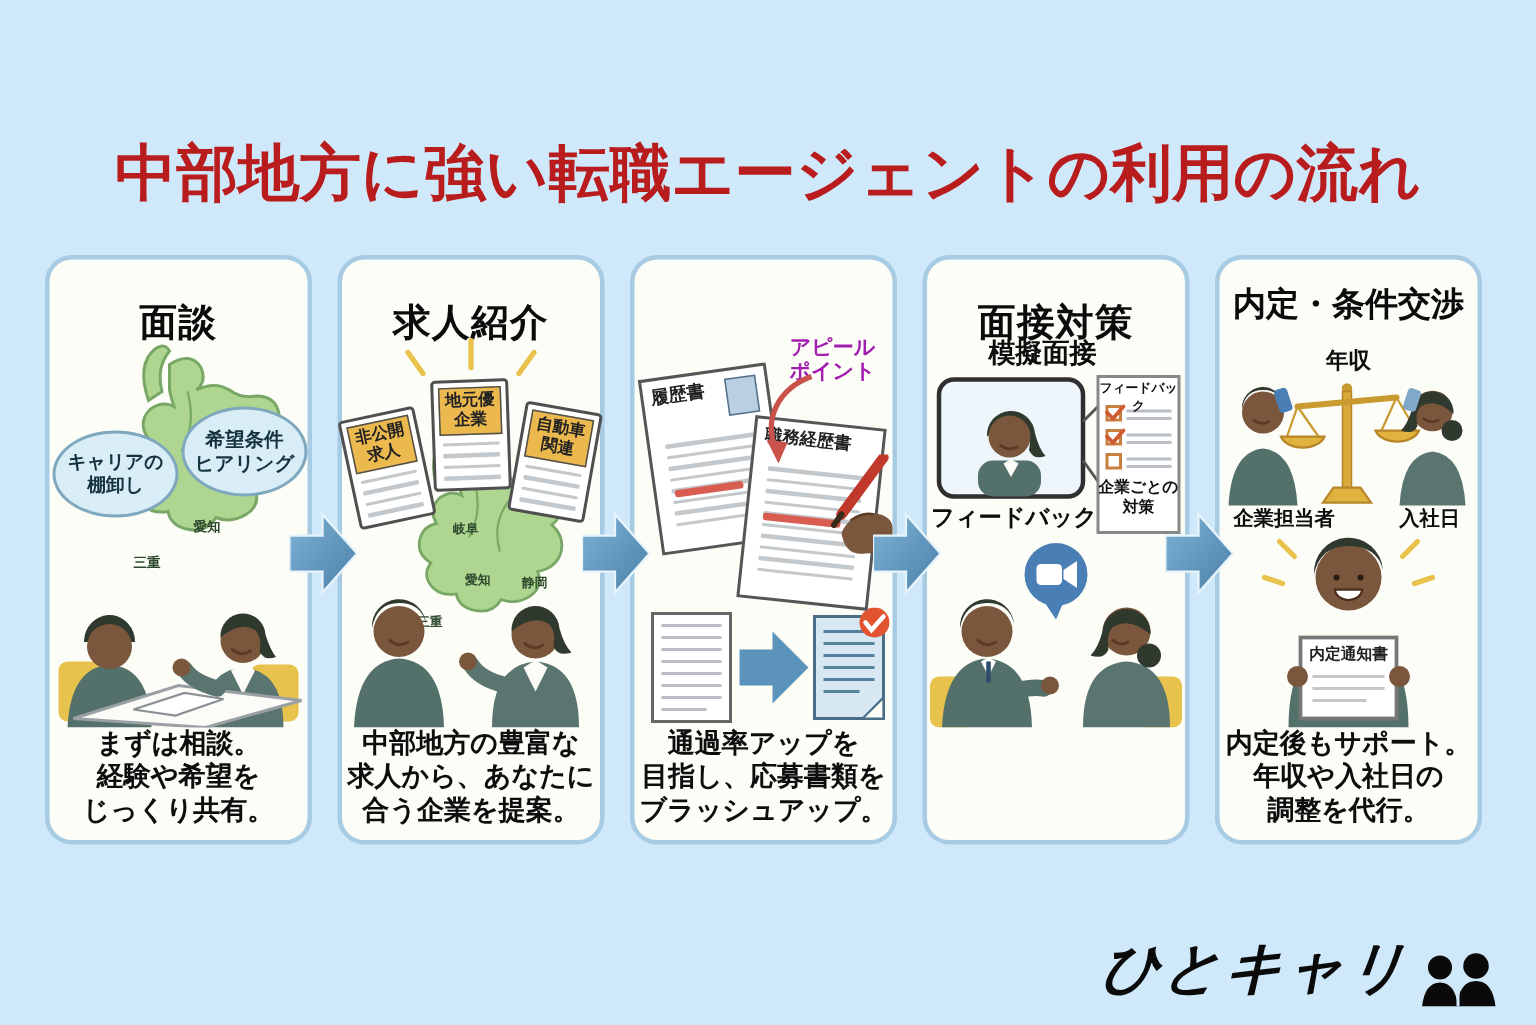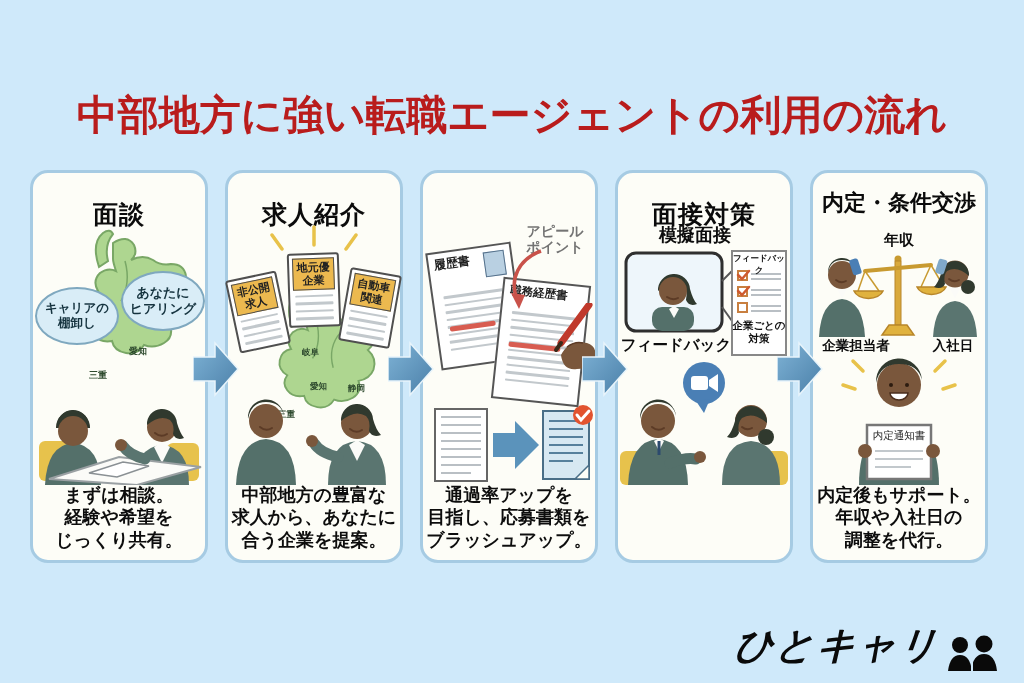--- a/index.html
+++ b/index.html
@@ -58,27 +58,27 @@
   .jline { height:2.5px; background:#c2c8cc; margin:5px 2px 0; border-radius:1px; }
 
   .docA {
     position:absolute; background:#fff; border:2px solid #555; z-index:1;
   }
   .doc-title { position:absolute; font-weight:800; color:#222; }
   .photo-box { position:absolute; background:#b9d0e2; border:1.5px solid #55708a; }
   .redline { position:absolute; background:#d85c50; border-radius:2px; }
   .callout {
     position:absolute; font-size:14px; font-weight:900; text-align:center;
-    line-height:1.15; color:#737373; z-index:4;
+    line-height:1.15; color:#a21caf; z-index:4;
   }
   .sublabel { position:absolute; text-align:center; font-weight:900; color:#0d0d0d; }
 
   .fb-note { position:absolute; text-align:center; font-weight:800; color:#111; }
 
-  .sign-text { position:absolute; text-align:center; font-weight:400; color:#222; }
+  .sign-text { position:absolute; text-align:center; font-weight:700; color:#222; }
 
   .logo { position:absolute; right:26px; bottom:12px; display:flex; align-items:flex-end; gap:7px; }
   .logo-text {
     font-size:38px; font-weight:900; font-style:italic; transform:skewX(-7deg);
     color:#0a0a0a; letter-spacing:2px;
   }
 </style>
 </head>
 <body>
 
@@ -92,21 +92,21 @@
       <svg class="abs" style="left:22px; top:4px;" width="150" height="160" viewBox="0 0 150 160">
         <path d="M44,40 q-8,-24 4,-34 q7,-5 10,1 q-9,11 -5,27 z" fill="#aed690" stroke="#79a766" stroke-width="2"></path>
         <path d="M58,16 q14,-9 21,2 q4,9 -3,15 q12,-6 22,0 q8,6 18,4 q13,0 15,12 q2,10 -6,16 q10,9 6,21 q-4,10 -16,12 q4,12 -6,18 q-10,6 -20,2 q-6,10 -18,8 q-12,-2 -14,-12 q-12,2 -18,-6 q-6,-8 0,-16 q-10,-6 -8,-16 q2,-10 12,-12 q-6,-10 2,-18 q8,-6 16,-2 q-3,-9 -3,-12 z" fill="#aed690" stroke="#79a766" stroke-width="2"></path>
         <path d="M70,34 q6,22 -4,40 M96,46 q-14,16 -8,38" fill="none" stroke="#79a766" stroke-width="1.5"></path>
       </svg>
       <div class="map-label" style="left:104px; top:60px;">岐阜</div>
       <div class="map-label" style="left:96px; top:122px;">愛知</div>
       <div class="map-label" style="left:56px; top:146px;">三重</div>
       <div class="bubble pre" style="left:2px; top:64px; width:84px; height:58px;">キャリアの
 棚卸し</div>
-      <div class="bubble pre" style="left:88px; top:48px; width:84px; height:60px; font-size:13px;">あなたに
+      <div class="bubble pre" style="left:88px; top:48px; width:84px; height:60px; font-size:13px;">希望条件
 ヒアリング</div>
       <svg class="abs" style="left:0; top:138px;" width="172" height="124" viewBox="0 0 172 124">
         <rect x="6" y="80" width="34" height="40" rx="6" fill="#e7c24c"></rect>
         <rect x="134" y="82" width="32" height="38" rx="6" fill="#e7c24c"></rect>
         <path d="M12,124 q2,-40 28,-42 q27,2 28,42 z" fill="#54706a"></path>
         <path d="M23,66 a17,17 0 1 1 34,1 l-34,0 z" fill="#30392e"></path>
         <circle cx="40" cy="70" r="15" fill="#7a573c"></circle>
         <path d="M24,66 a16,16 0 0 1 32,-2 q-2,-12 -16,-12 t-16,14 z" fill="#30392e"></path>
         <path d="M102,124 q0,-38 27,-40 q27,2 27,40 z" fill="#5a7570"></path>
         <path d="M121,86 l8,-5 l8,5 l-8,16 z" fill="#fbfbf8"></path>

